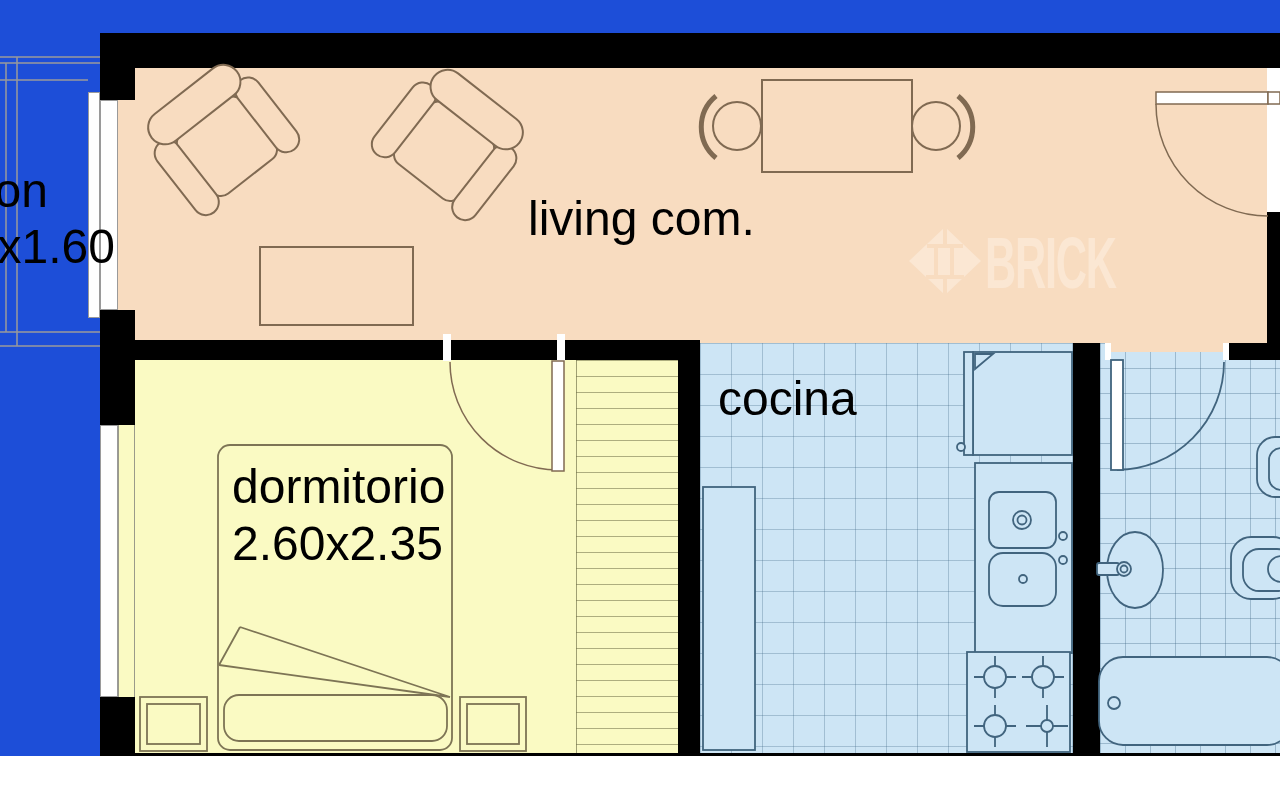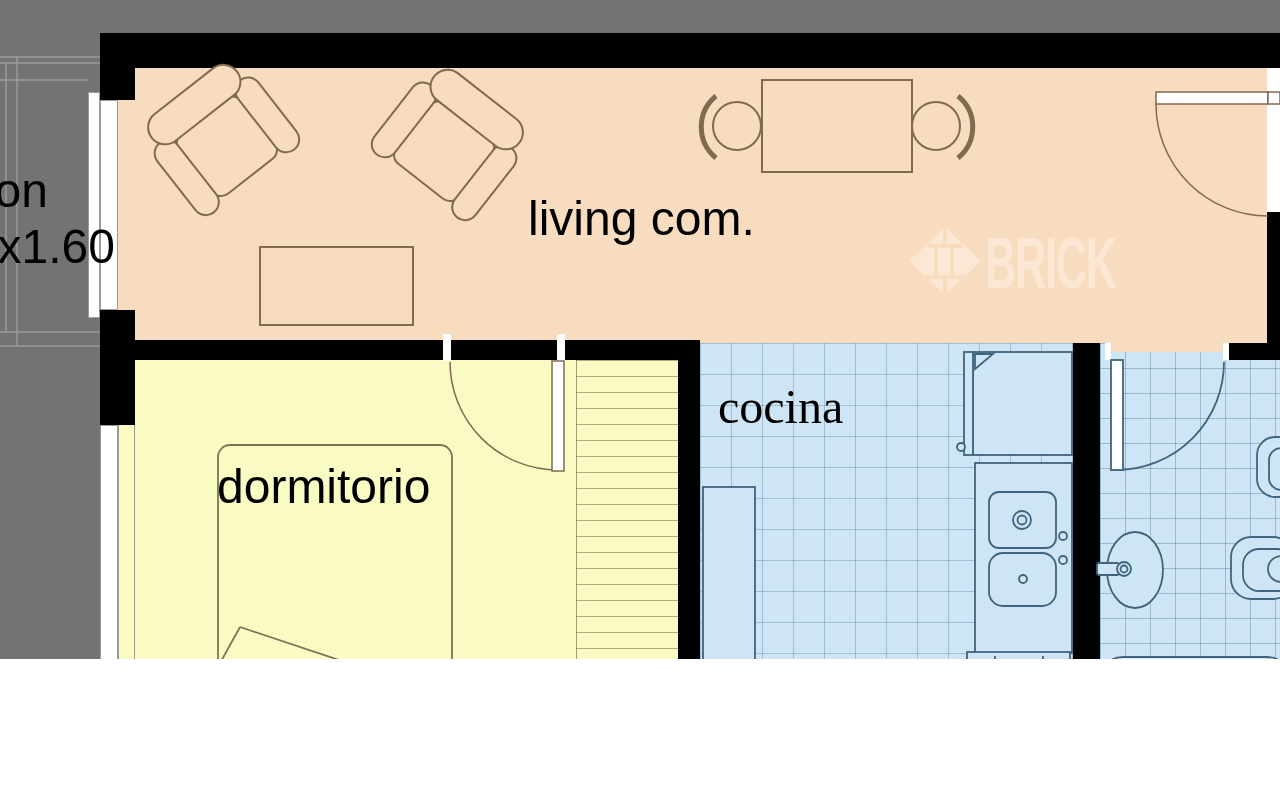--- a/index.html
+++ b/index.html
@@ -1,16 +1,16 @@
 <!DOCTYPE html>
 <html style="--c-living: #f8dcc0; --c-bedroom: #fafac3; --c-wet: #cde5f5; --c-wall: #000000; --c-watermark: #fbe7d3; --c-outline_warm: #806a52; --c-outline_bed: #7d7455; --c-outline_cool: #41647e; --c-balcony_line: #9a9a9a;"><head>
 <meta charset="utf-8">
 <style>
   html,body{margin:0;padding:0;background:#fff;}
-  .plan{position:relative;width:1280px;height:659px;background:#737373;overflow:hidden;
+  .plan{position:relative;width:1280px;height:756px;background:#1d4ed8;overflow:hidden;
         font-family:"Liberation Sans", sans-serif;}
   .abs{position:absolute;}
   .floor-living{left:118px;top:68px;width:1162px;height:275px;background:var(--c-living);}
   .floor-bedroom{left:135px;top:360px;width:543px;height:393px;background:var(--c-bedroom);}
   .floor-closet{left:576px;top:360px;width:102px;height:393px;background-color:var(--c-bedroom);
       border-left:1px solid rgba(110,110,70,.65);
       background-image:repeating-linear-gradient(to bottom, rgba(110,110,70,.55) 0 1px, transparent 1px 16px);}
   .floor-kitchen{left:700px;top:343px;width:373px;height:410px;background-color:var(--c-wet);
       background-image:repeating-linear-gradient(to right, rgba(60,100,130,.30) 0 1px, transparent 1px 31px),
                        repeating-linear-gradient(to bottom, rgba(60,100,130,.30) 0 1px, transparent 1px 31px);}
@@ -179,22 +179,23 @@
       <g>
         <rect x="1099" y="657" width="192" height="88" rx="24"></rect>
         <circle cx="1114" cy="703" r="6"></circle>
       </g>
     </g>
   </svg>
 
   <div class="label" style="left:528px;top:190px;">
     <div>living com.</div>
   </div>
-  <div class="label" style="left:217px;top:458px;">
+  <div class="label" style="left:232px;top:458px;">
     <div>dormitorio</div>
+    <div>2.60x2.35</div>
   </div>
-  <div class="label" style="left:718px;top:378px;font-family:Liberation Serif, serif;">
+  <div class="label" style="left:718px;top:370px;">
     <div>cocina</div>
   </div>
   <div class="label" style="right:1232px;top:162px;">on</div>
   <div class="label" style="right:1165px;top:218px;">x1.60</div>
 
 </div>
 
 </body></html>

